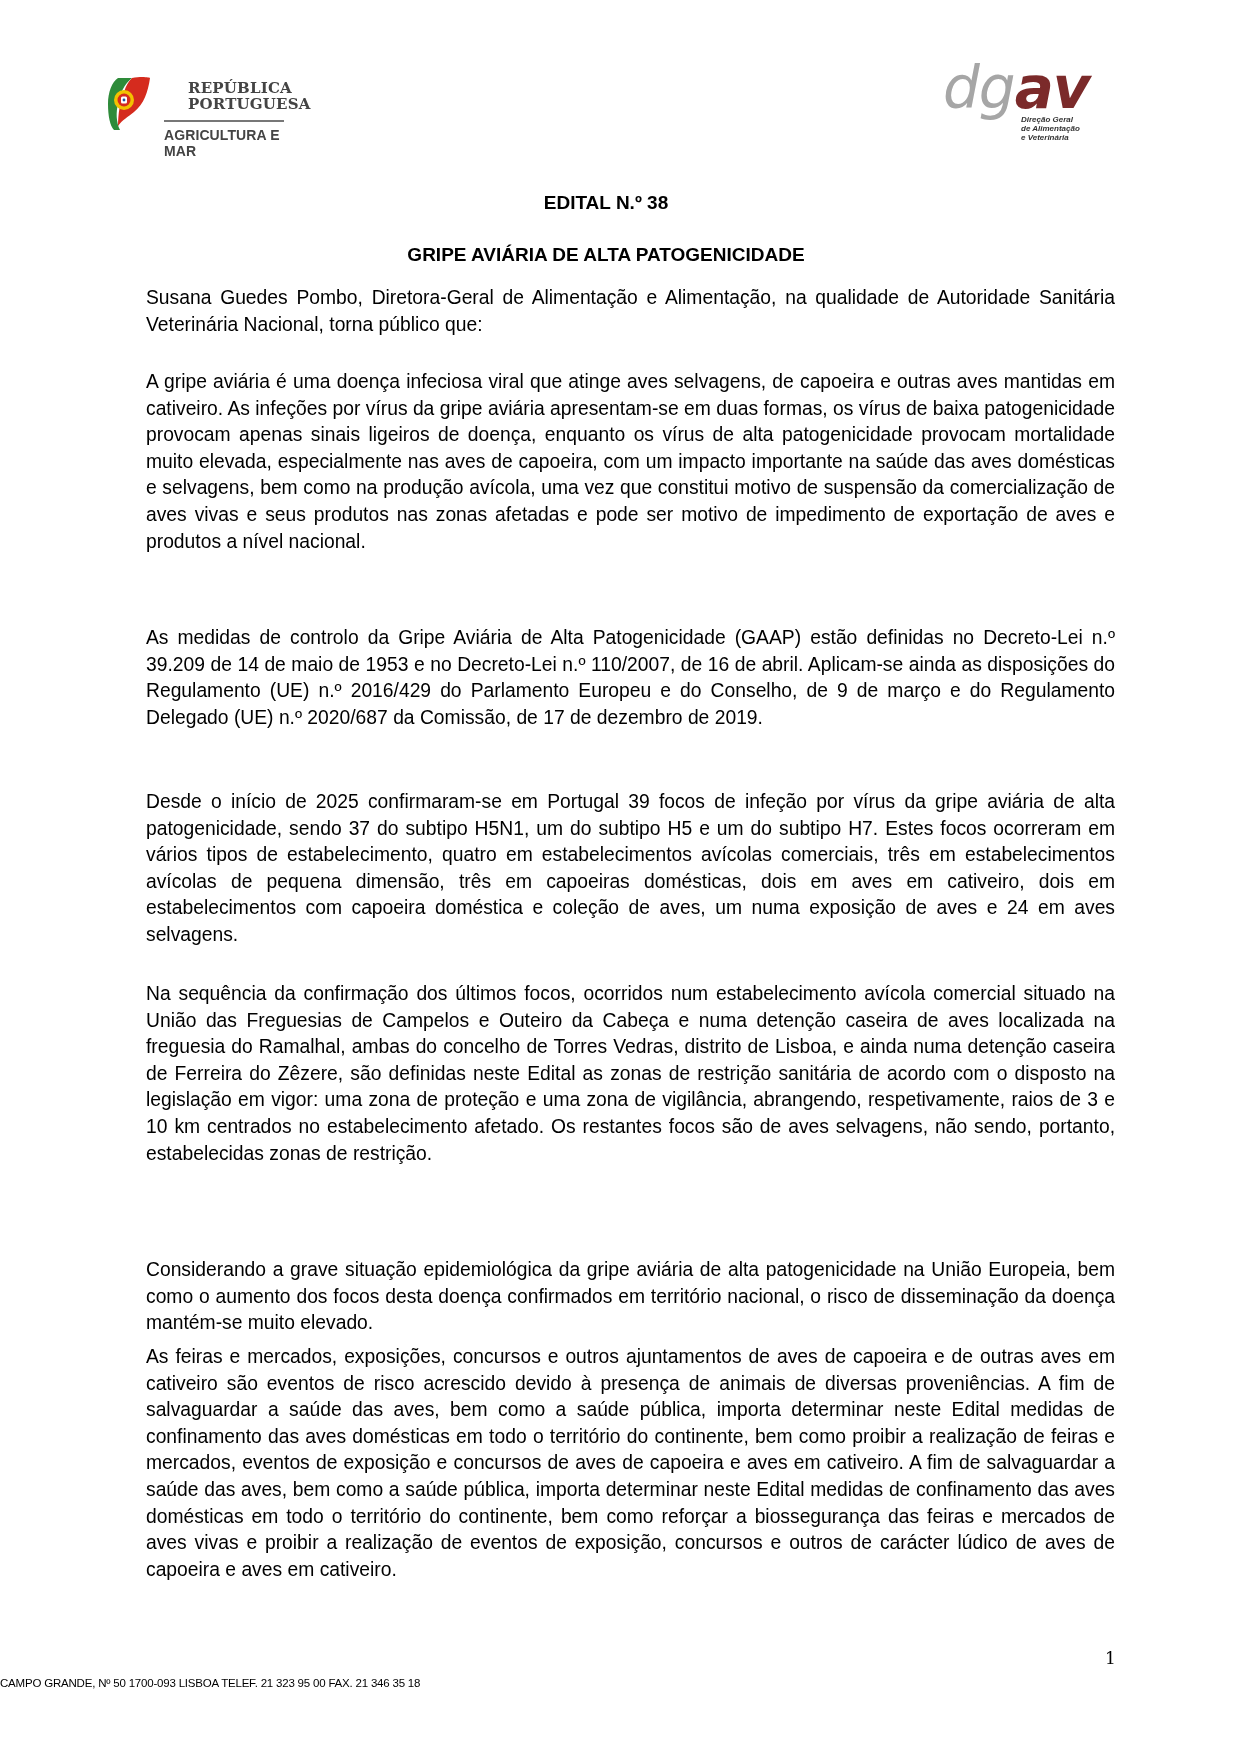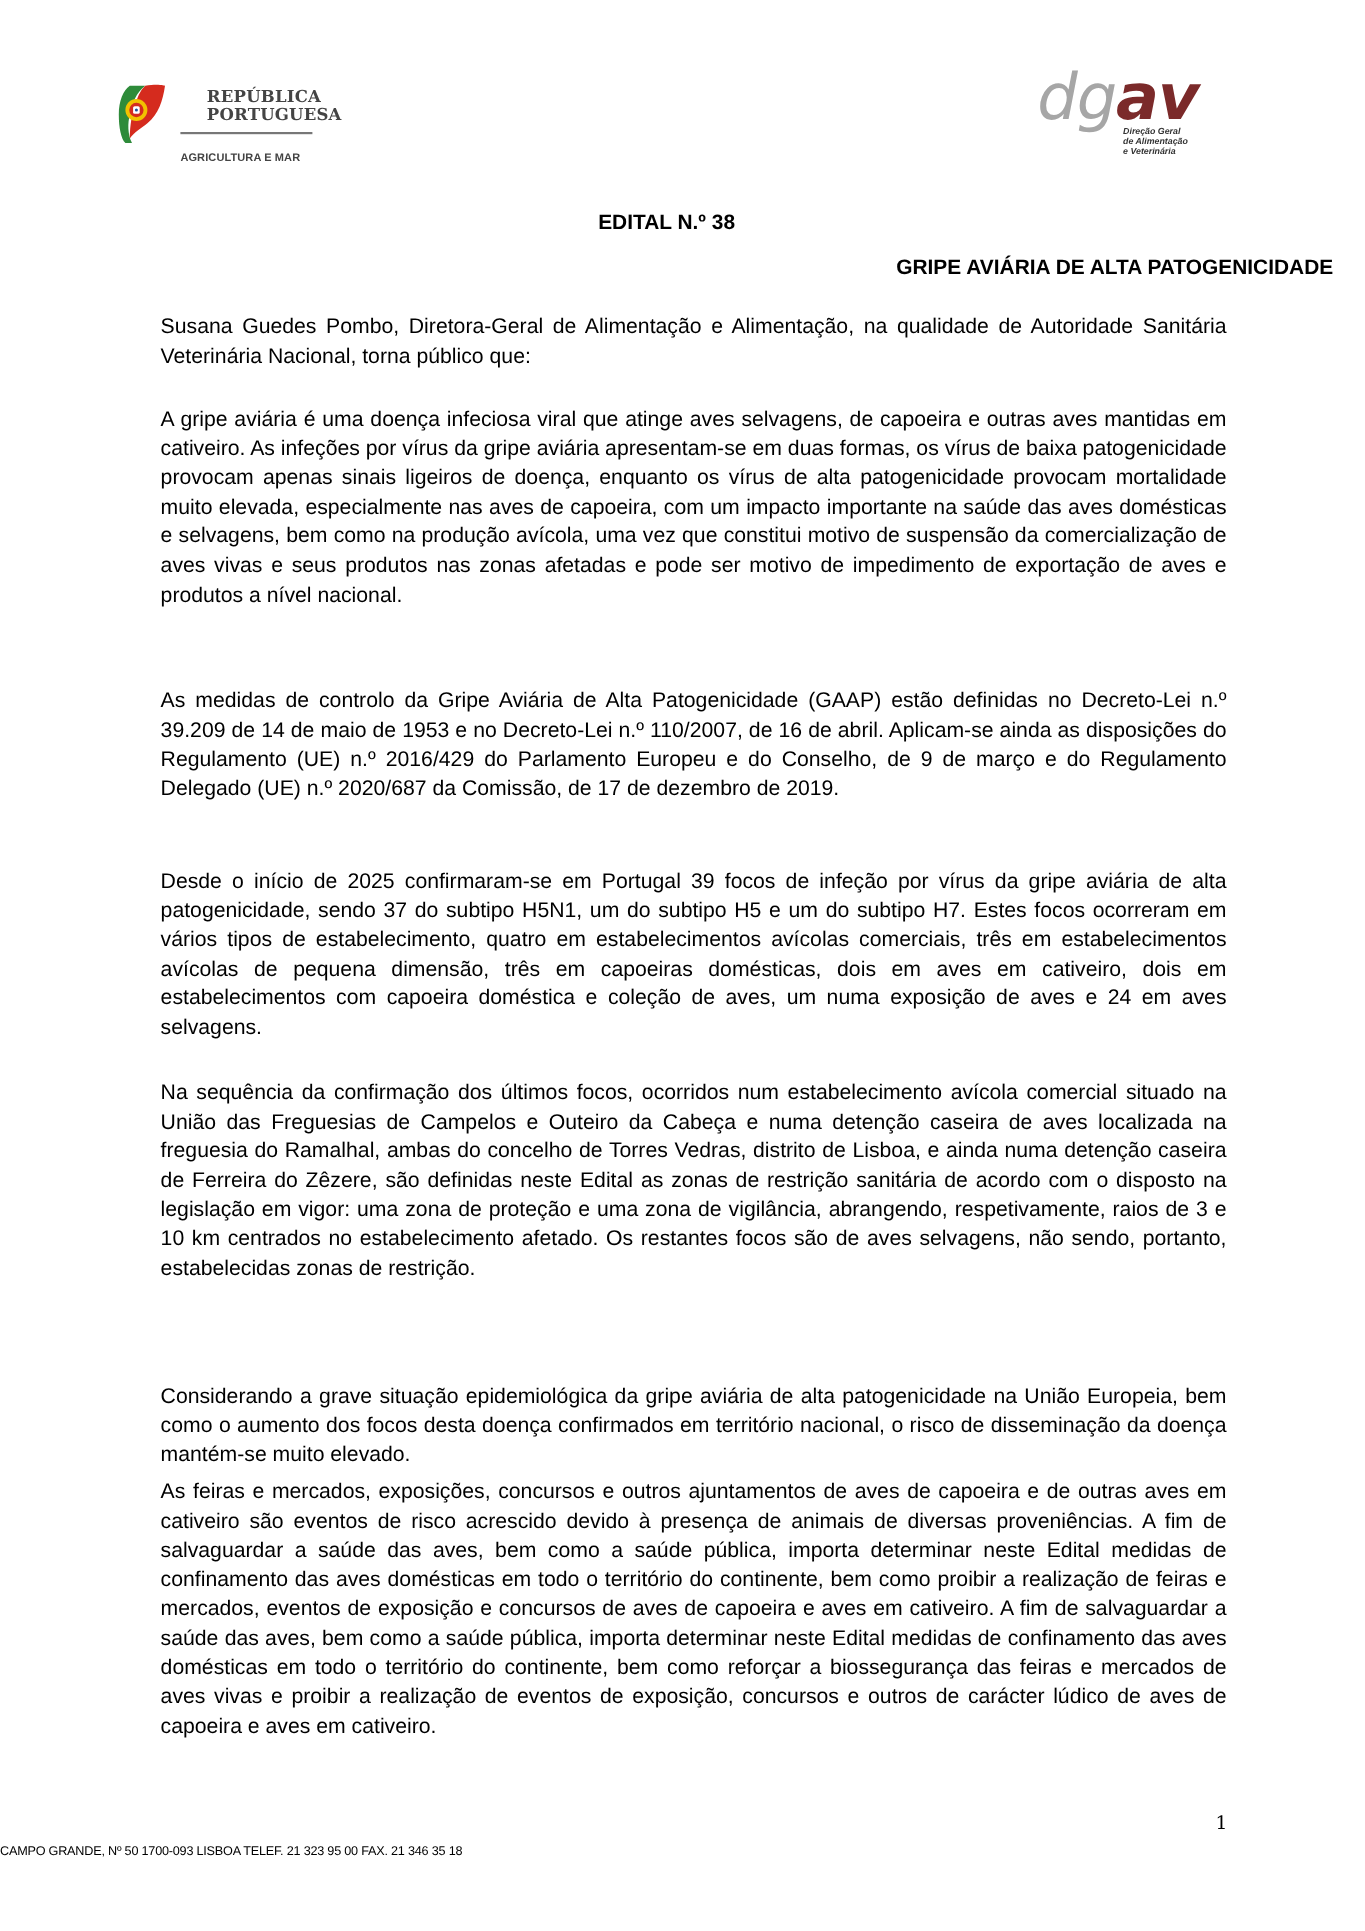--- a/index.html
+++ b/index.html
@@ -4,32 +4,32 @@
 <style>
   html, body { margin: 0; padding: 0; background: #ffffff; }
   body { width: 1241px; height: 1755px; position: relative; overflow: hidden; color: #000; }
   .page { position: absolute; left: 0; top: 0; width: 1241px; height: 1755px; background: #fff; }
 
   
   .logo-rp { position: absolute; left: 104px; top: 72px; width: 200px; height: 80px; }
   .rp-flag { position: absolute; left: 0; top: 2px; width: 48px; height: 58px; }
   .rp-text { position: absolute; left: 60px; top: 8px; font-family: "DejaVu Serif", serif; font-weight: bold; color: #444; font-size: 15px; line-height: 16px; letter-spacing: 0.2px; margin-left: 24px; }
   .rp-rule { position: absolute; left: 60px; top: 48px; width: 120px; height: 1.5px; background: #777; }
-  .rp-sub { position: absolute; left: 60px; top: 55px; font-family: "Liberation Sans", sans-serif; font-weight: bold; font-size: 10px; color: #444; letter-spacing: 0.1px; margin-top: 11px; }
+  .rp-sub { position: absolute; left: 60px; top: 55px; font-family: "Liberation Sans", sans-serif; font-weight: bold; font-size: 14px; color: #444; letter-spacing: 0.1px; }
 
   .logo-dgav { position: absolute; left: 943px; top: 66px; width: 150px; height: 100px; font-style: italic; }
   .dgav-letters { position: absolute; left: 0; top: -8px; font-family: "DejaVu Sans", sans-serif; font-size: 58px; line-height: 60px; letter-spacing: -1px; font-weight: 200; }
   .dgav-dg { color: #a6a6a6; font-weight: normal; }
   .dgav-av { color: #7b2a2a; font-weight: bold; }
   .dgav-sub { position: absolute; left: 63px; top: 49px; font-family: "Liberation Sans", sans-serif; font-weight: bold; font-size: 8px; line-height: 9px; color: #333; margin-left: 15px; }
 
   
   .title { position: absolute; left: 0; width: 1212px; text-align: center; font-family: "Liberation Sans", sans-serif; font-weight: bold; font-size: 19px; color: #000; }
   .title.t1 { top: 192px; }
-  .title.t2 { top: 233px; text-align: right; }
+  .title.t2 { top: 244px; }
 
   
   .body-text { position: absolute; left: 146px; width: 969px; font-family: "Liberation Sans", sans-serif; font-size: 19.3px; line-height: 26.6px; color: #000; text-align: justify; }
   .p { margin: 0; }
   .p-intro { top: 285px; }
   .p1 { top: 369px; }
   .p2 { top: 625px; }
   .p3 { top: 789px; }
   .p4 { top: 981px; }
   .p5 { top: 1257px; }

